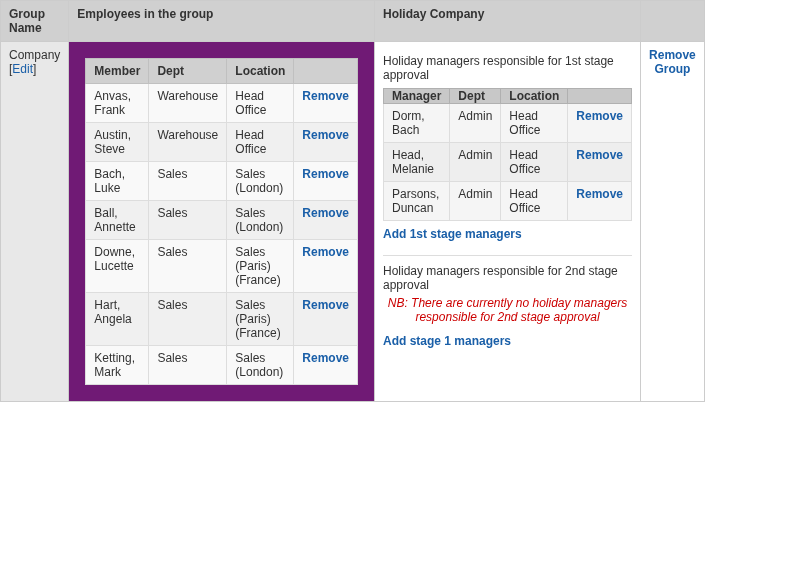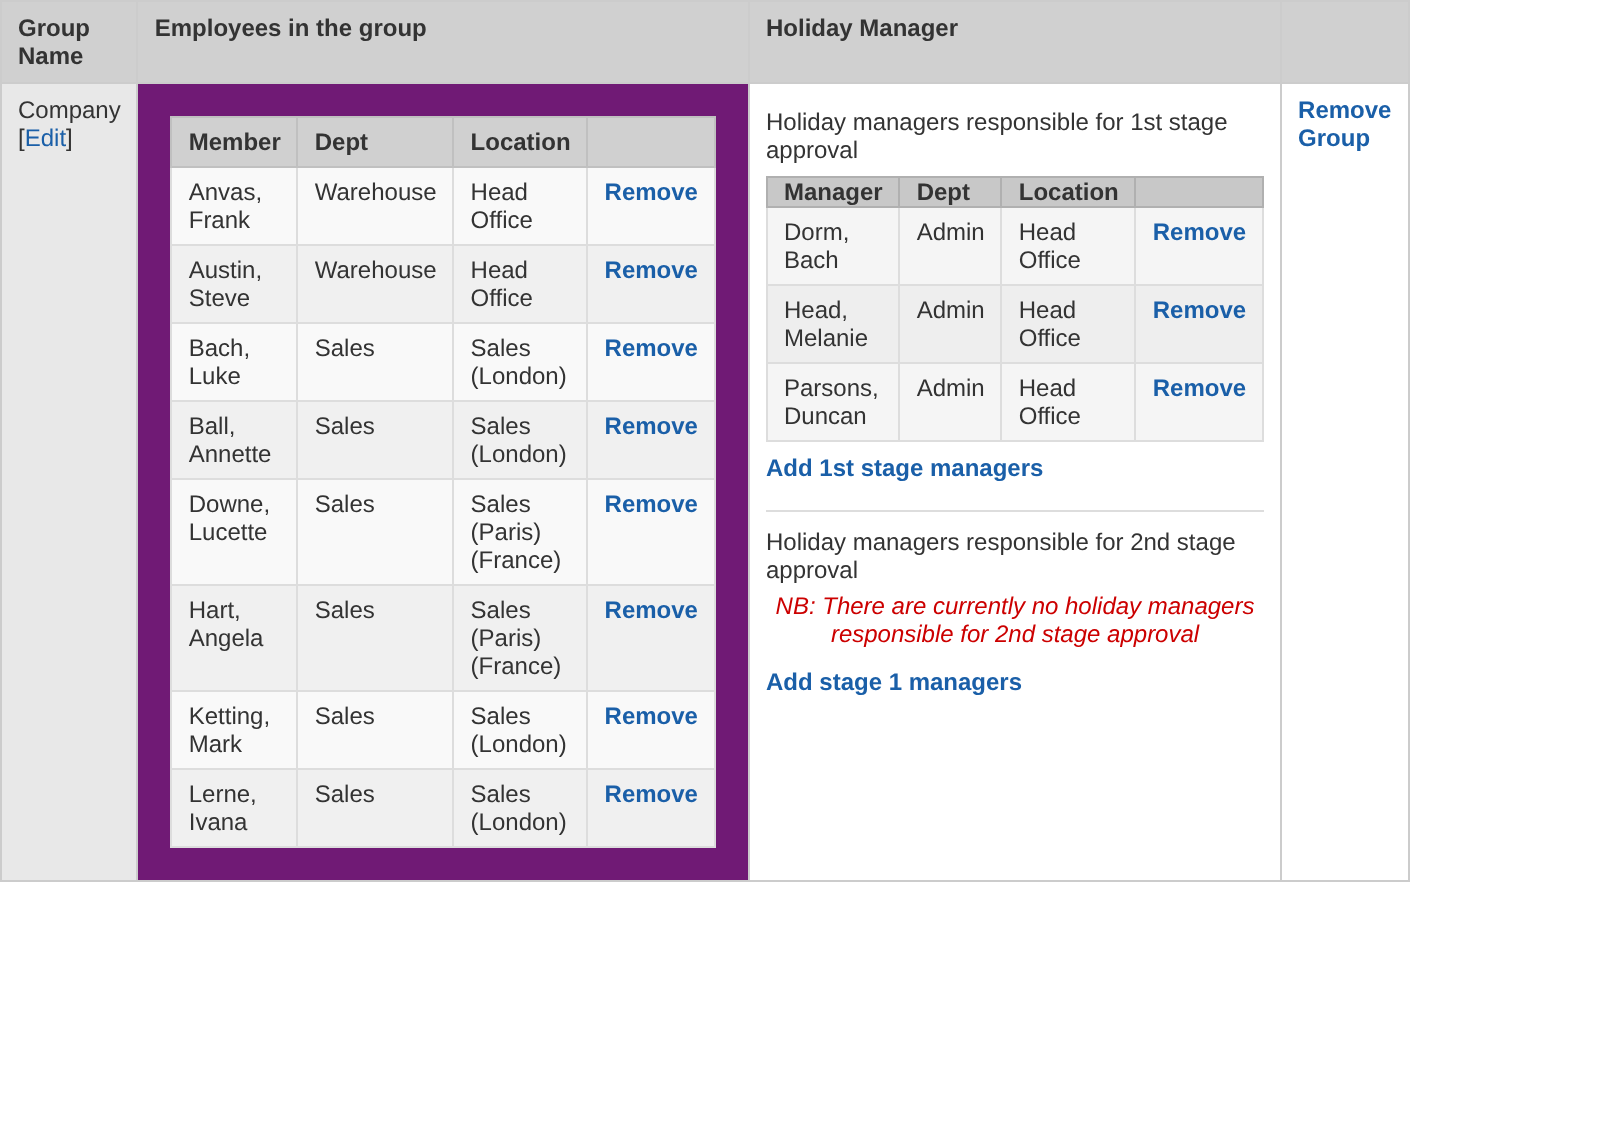--- a/index.html
+++ b/index.html
@@ -34,21 +34,21 @@
     }
 
     .col-holiday {
       width: 330px;
       background: #fff;
     }
 
     .col-remove {
       width: 70px;
       background: #fff;
-      text-align: left;
+      text-align: center;
     }
 
     .header-row td {
       background: #d0d0d0;
       font-weight: bold;
       padding: 6px 8px;
       border: 1px solid #ccc;
     }
 
     .group-name-header {
@@ -175,21 +175,21 @@
   <tbody>
 
     <tr class="header-row">
       <td class="group-name-header">
         <span>Group Name</span>
       </td>
       <td>
         <span>Employees in the group</span>
       </td>
       <td>
-        <span>Holiday Manager</span>
+        <span>Holiday Company</span>
       </td>
       <td></td>
     </tr>
 
     <tr>
 
       <td class="col-group-name">
         <div class="company-name">
           <span>Company</span>
         </div>
@@ -244,26 +244,20 @@
       <td>Sales</td>
       <td>Sales (Paris) (France)</td>
       <td><a class="remove-link" href="#">Remove</a></td>
     </tr>
               <tr>
       <td>Ketting, Mark</td>
       <td>Sales</td>
       <td>Sales (London)</td>
       <td><a class="remove-link" href="#">Remove</a></td>
     </tr>
-              <tr>
-      <td>Lerne, Ivana</td>
-      <td>Sales</td>
-      <td>Sales (London)</td>
-      <td><a class="remove-link" href="#">Remove</a></td>
-    </tr>
             </tbody>
         </table>
       </td>
 
       <td class="col-holiday">
 
         <div class="holiday-section">
           <p class="section-title">Holiday managers responsible for 1st stage approval</p>
           <table class="managers-table">
             <thead>

